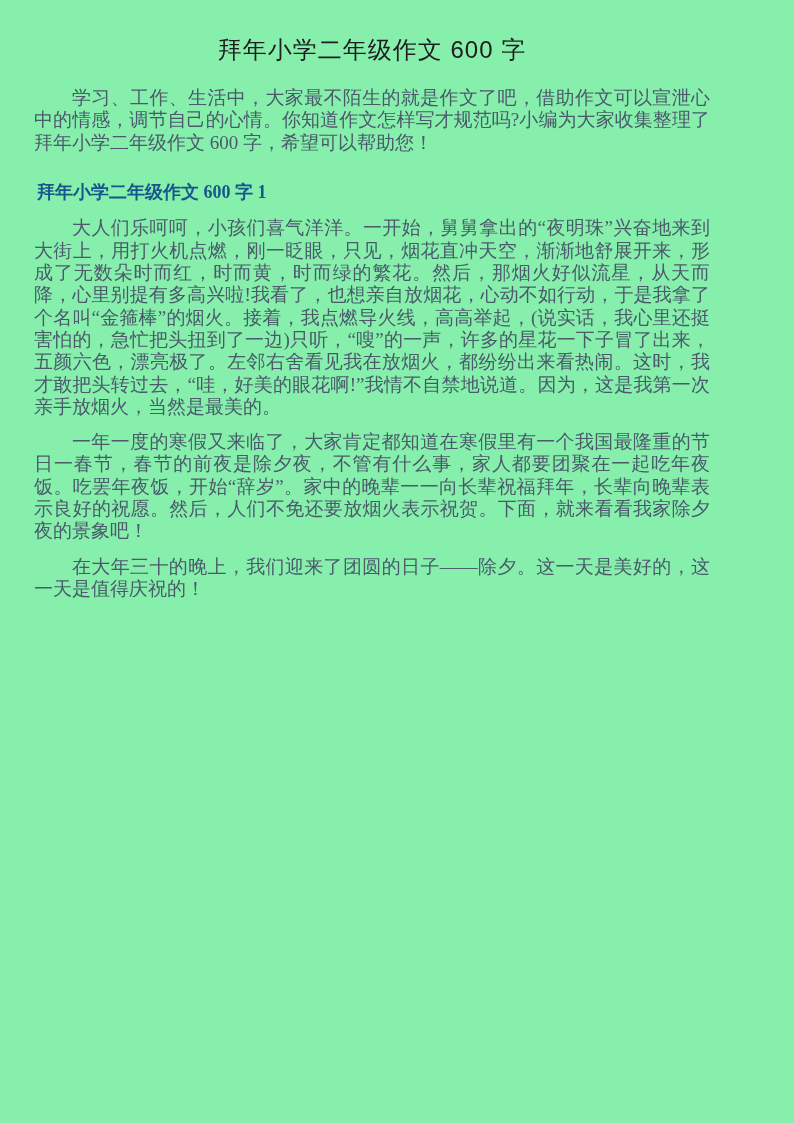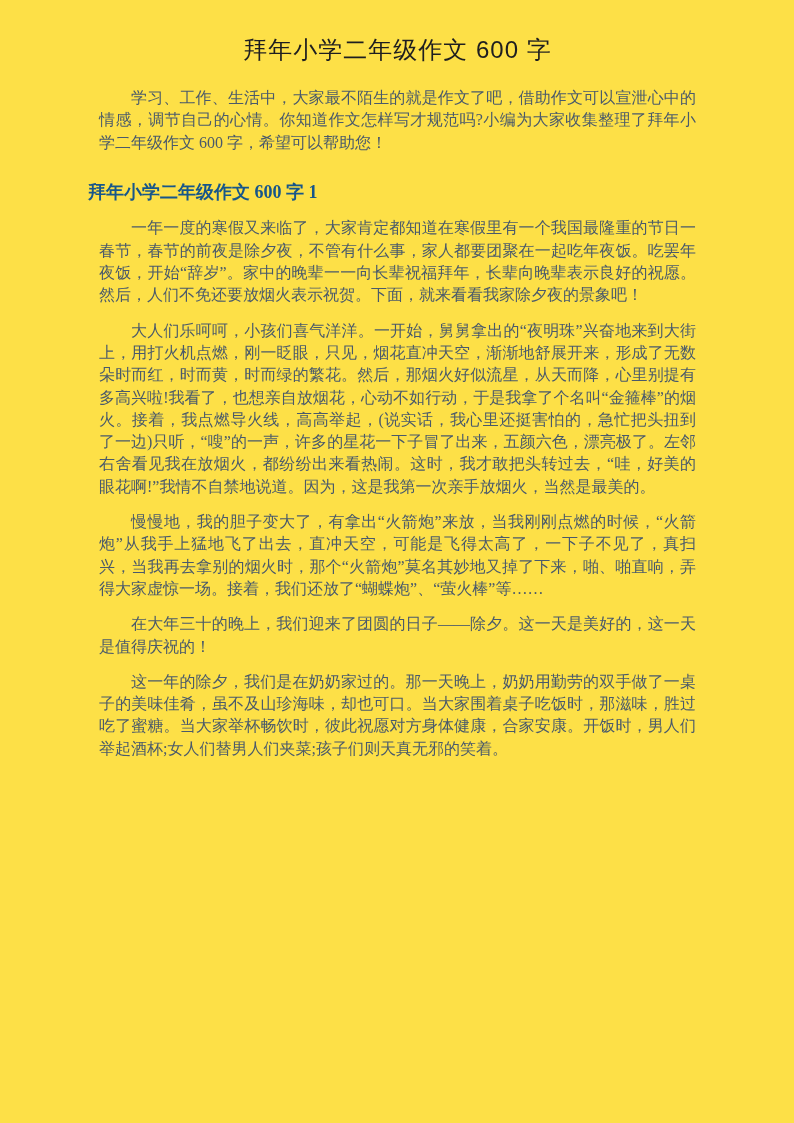--- a/index.html
+++ b/index.html
@@ -5,61 +5,59 @@
   html, body {
     margin: 0;
     padding: 0;
     background: #ffffff;
   }
   .page {
     position: relative;
     width: 794px;
     height: 1123px;
     box-sizing: border-box;
-    background: #fde047;
-    padding: 34px 84px 0 85px;
+    background: #86efac;
+    padding: 34px 84px 0 34px;
     overflow: hidden;
     font-family: "Liberation Serif", "DejaVu Serif", serif;
   }
   h1.doc-title {
     font-family: "Liberation Sans", "DejaVu Sans", sans-serif;
     font-size: 24px;
     font-weight: 400;
     color: #1e1e20;
     text-align: center;
     margin: 0 0 22px 0;
     line-height: 1.3;
     letter-spacing: 1px;
   }
   p.body-par {
-    font-size: 16px;
+    font-size: 19px;
     line-height: 22.3px;
     color: #4a5a6b;
     text-indent: 2em;
     text-align: justify;
-    margin: 13px 14px;
+    margin: 13px 0;
   }
   h2.sec-heading {
     font-size: 18px;
     font-weight: 700;
     color: #17568a;
     margin: 27px 0 13px 3px;
     line-height: 1.3;
   }
 </style>
 </head>
 <body>
 
 <div class="page">
 
   <h1 class="doc-title">拜年小学二年级作文 600 字</h1>
 
   <p class="body-par">学习、工作、生活中，大家最不陌生的就是作文了吧，借助作文可以宣泄心中的情感，调节自己的心情。你知道作文怎样写才规范吗?小编为大家收集整理了拜年小学二年级作文 600 字，希望可以帮助您！</p>
 
   <h2 class="sec-heading">拜年小学二年级作文 600 字 1</h2>
+  <p class="body-par">大人们乐呵呵，小孩们喜气洋洋。一开始，舅舅拿出的“夜明珠”兴奋地来到大街上，用打火机点燃，刚一眨眼，只见，烟花直冲天空，渐渐地舒展开来，形成了无数朵时而红，时而黄，时而绿的繁花。然后，那烟火好似流星，从天而降，心里别提有多高兴啦!我看了，也想亲自放烟花，心动不如行动，于是我拿了个名叫“金箍棒”的烟火。接着，我点燃导火线，高高举起，(说实话，我心里还挺害怕的，急忙把头扭到了一边)只听，“嗖”的一声，许多的星花一下子冒了出来，五颜六色，漂亮极了。左邻右舍看见我在放烟火，都纷纷出来看热闹。这时，我才敢把头转过去，“哇，好美的眼花啊!”我情不自禁地说道。因为，这是我第一次亲手放烟火，当然是最美的。</p>
   <p class="body-par">一年一度的寒假又来临了，大家肯定都知道在寒假里有一个我国最隆重的节日一春节，春节的前夜是除夕夜，不管有什么事，家人都要团聚在一起吃年夜饭。吃罢年夜饭，开始“辞岁”。家中的晚辈一一向长辈祝福拜年，长辈向晚辈表示良好的祝愿。然后，人们不免还要放烟火表示祝贺。下面，就来看看我家除夕夜的景象吧！</p>
-  <p class="body-par">大人们乐呵呵，小孩们喜气洋洋。一开始，舅舅拿出的“夜明珠”兴奋地来到大街上，用打火机点燃，刚一眨眼，只见，烟花直冲天空，渐渐地舒展开来，形成了无数朵时而红，时而黄，时而绿的繁花。然后，那烟火好似流星，从天而降，心里别提有多高兴啦!我看了，也想亲自放烟花，心动不如行动，于是我拿了个名叫“金箍棒”的烟火。接着，我点燃导火线，高高举起，(说实话，我心里还挺害怕的，急忙把头扭到了一边)只听，“嗖”的一声，许多的星花一下子冒了出来，五颜六色，漂亮极了。左邻右舍看见我在放烟火，都纷纷出来看热闹。这时，我才敢把头转过去，“哇，好美的眼花啊!”我情不自禁地说道。因为，这是我第一次亲手放烟火，当然是最美的。</p>
-  <p class="body-par">慢慢地，我的胆子变大了，有拿出“火箭炮”来放，当我刚刚点燃的时候，“火箭炮”从我手上猛地飞了出去，直冲天空，可能是飞得太高了，一下子不见了，真扫兴，当我再去拿别的烟火时，那个“火箭炮”莫名其妙地又掉了下来，啪、啪直响，弄得大家虚惊一场。接着，我们还放了“蝴蝶炮”、“萤火棒”等……</p>
 
   <p class="body-par">在大年三十的晚上，我们迎来了团圆的日子——除夕。这一天是美好的，这一天是值得庆祝的！</p>
-  <p class="body-par">这一年的除夕，我们是在奶奶家过的。那一天晚上，奶奶用勤劳的双手做了一桌子的美味佳肴，虽不及山珍海味，却也可口。当大家围着桌子吃饭时，那滋味，胜过吃了蜜糖。当大家举杯畅饮时，彼此祝愿对方身体健康，合家安康。开饭时，男人们举起酒杯;女人们替男人们夹菜;孩子们则天真无邪的笑着。</p>
 
 </div>
 
 </body></html>

